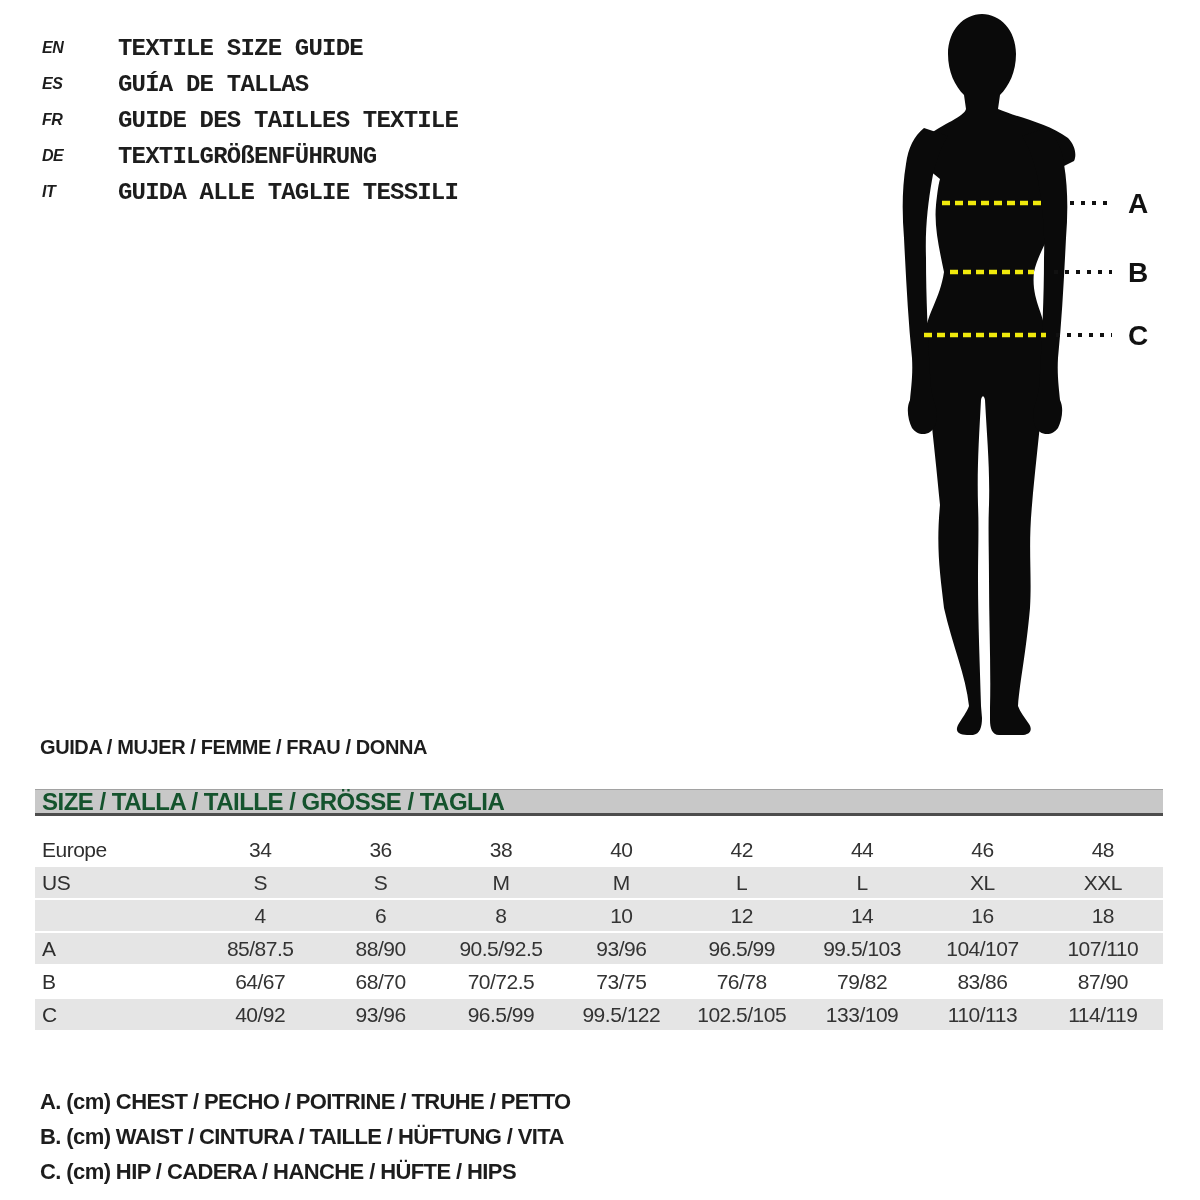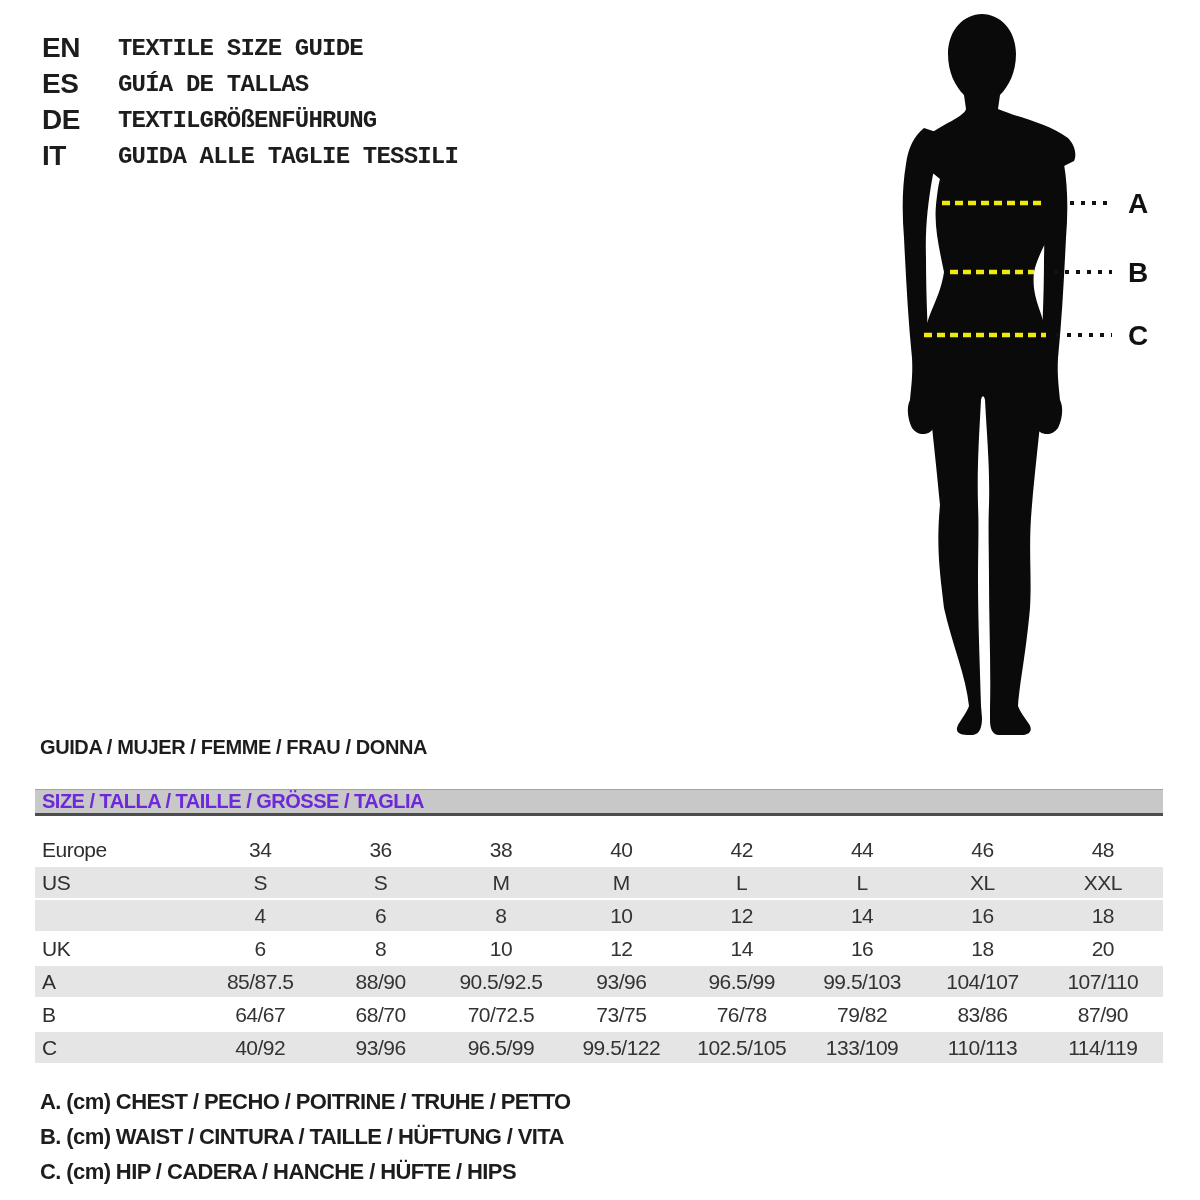--- a/index.html
+++ b/index.html
@@ -2,33 +2,33 @@
 <html><head>
 <meta charset="utf-8">
 <style>
   html,body{margin:0;padding:0;background:#ffffff;}
   body{font-family:"Liberation Sans","DejaVu Sans",sans-serif;color:#1d1d1d;}
   #canvas{position:relative;width:1200px;height:1200px;background:#ffffff;overflow:hidden;}
 
   
   .lang-list{position:absolute;left:42px;top:30px;}
   .lang-row{display:flex;height:36px;align-items:center;}
-  .lang-code{width:76px;font-size:28px;font-weight:700;letter-spacing:-0.5px;}
+  .lang-code{width:76px;font-size:16px;font-weight:700;letter-spacing:-0.5px;font-style:italic;}
   .lang-title{font-size:24px;font-weight:700;letter-spacing:-0.8px;white-space:nowrap;font-family:Liberation Mono, monospace;}
 
   
   .figure-wrap{position:absolute;left:878px;top:8px;width:320px;height:740px;}
 
   
   .section-title{position:absolute;left:40px;top:736px;font-size:20px;font-weight:700;letter-spacing:-0.4px;}
 
   
   .size-table-wrap{position:absolute;left:35px;top:789px;width:1128px;}
   .size-table-header{height:23px;background:#c8c8c8;border-top:1px solid #a2a2a2;border-bottom:3px solid #4d4d4d;
-    font-size:20px;font-weight:700;letter-spacing:-0.5px;color:#6d28d9;padding-left:7px;display:flex;align-items:center;}
+    font-size:24px;font-weight:700;letter-spacing:-0.5px;color:#14532d;padding-left:7px;display:flex;align-items:center;}
   table.size-table{border-collapse:collapse;table-layout:fixed;width:1128px;margin-top:16px;}
   table.size-table td{height:31px;font-size:21px;font-weight:400;letter-spacing:-0.5px;color:#333333;
     text-align:center;vertical-align:middle;padding:0;border-top:2px solid #ffffff;}
   table.size-table td.row-label{text-align:left;padding-left:7px;color:#2e2e2e;}
   table.size-table tr.shaded td{background:#e5e5e5;}
   col.label-col{width:165px;}
 
   
   .footnotes{position:absolute;left:40px;top:1084px;}
   .footnote{height:35px;display:flex;align-items:center;font-size:22px;font-weight:700;letter-spacing:-0.6px;white-space:nowrap;}
@@ -39,20 +39,24 @@
 <div id="canvas">
 
   <div class="lang-list">
     <div class="lang-row">
       <span class="lang-code">EN</span>
       <span class="lang-title">TEXTILE SIZE GUIDE</span>
     </div>
     <div class="lang-row">
       <span class="lang-code">ES</span>
       <span class="lang-title">GUÍA DE TALLAS</span>
+    </div>
+    <div class="lang-row">
+      <span class="lang-code">FR</span>
+      <span class="lang-title">GUIDE DES TAILLES TEXTILE</span>
     </div>
     <div class="lang-row">
       <span class="lang-code">DE</span>
       <span class="lang-title">TEXTILGRÖßENFÜHRUNG</span>
     </div>
     <div class="lang-row">
       <span class="lang-code">IT</span>
       <span class="lang-title">GUIDA ALLE TAGLIE TESSILI</span>
     </div>
   </div>
@@ -189,31 +193,20 @@
           <td class="row-label"></td>
           <td>4</td>
           <td>6</td>
           <td>8</td>
           <td>10</td>
           <td>12</td>
           <td>14</td>
           <td>16</td>
           <td>18</td>
         </tr>
-        <tr>
-          <td class="row-label">UK</td>
-          <td>6</td>
-          <td>8</td>
-          <td>10</td>
-          <td>12</td>
-          <td>14</td>
-          <td>16</td>
-          <td>18</td>
-          <td>20</td>
-        </tr>
         <tr class="shaded">
           <td class="row-label">A</td>
           <td>85/87.5</td>
           <td>88/90</td>
           <td>90.5/92.5</td>
           <td>93/96</td>
           <td>96.5/99</td>
           <td>99.5/103</td>
           <td>104/107</td>
           <td>107/110</td>

